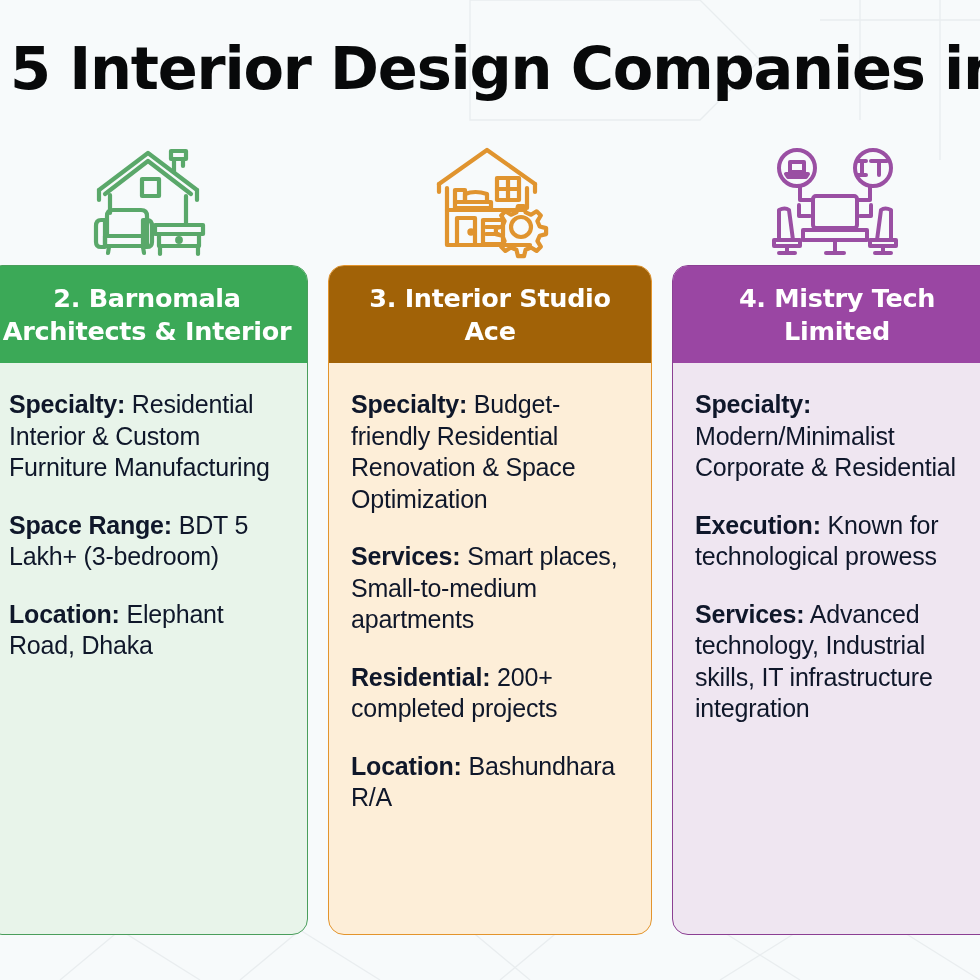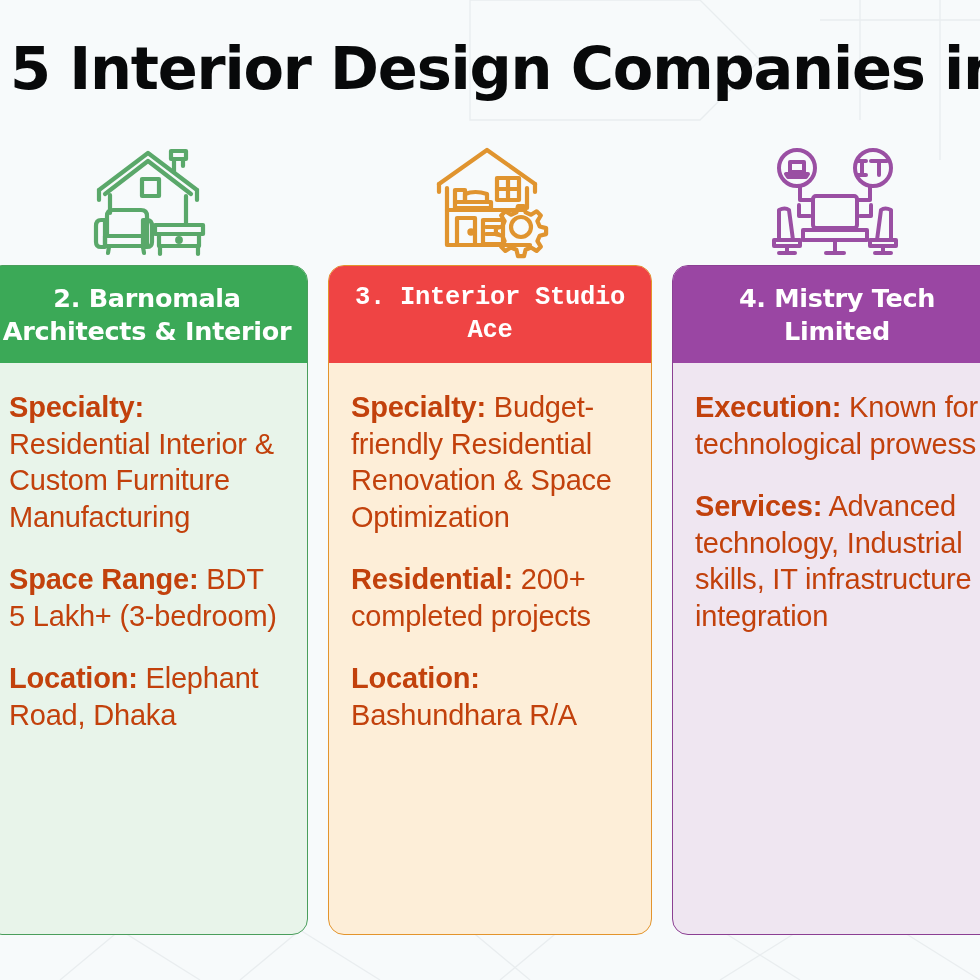--- a/index.html
+++ b/index.html
@@ -79,23 +79,23 @@
     box-sizing: border-box;
     letter-spacing: -0.3px;
     font-family: "DejaVu Sans", sans-serif;
   }
   .card-body {
     padding: 26px 22px 20px 22px;
     box-sizing: border-box;
     height: calc(100% - 97px);
   }
   .field {
-    font-size: 29px;
+    font-size: 25px;
     line-height: 1.26;
-    color: #c2410c;
+    color: #0f172a;
     margin-bottom: 26px;
     letter-spacing: -0.2px;
   }
   .field:last-child { margin-bottom: 0; }
   .field .label {
     font-weight: 700;
   }
   .field .value {
     font-weight: 400;
   }
@@ -110,21 +110,21 @@
   #card-2 .card-header { background: #3ba957; }
   #card-2 .card-body { padding-left: 22px; }
 
   
   #card-3 {
     left: 328px;
     width: 324px;
     background: #fdeed8;
     border-color: #e3942c;
   }
-  #card-3 .card-header { background: #ef4444; font-family: Liberation Mono, monospace; }
+  #card-3 .card-header { background: #a16207; }
 
   
   #card-4 {
     left: 672px;
     width: 330px;
     background: #efe6f1;
     border-color: #8b3f93;
   }
   #card-4 .card-header { background: #9a46a3; }
 </style>
@@ -253,31 +253,37 @@
   </div>
 </div>
 
 <div class="card" id="card-3">
   <div class="card-header">3. Interior Studio Ace</div>
   <div class="card-body">
     <div class="field">
       <span class="label">Specialty:</span><span class="value"> Budget-friendly Residential Renovation &amp; Space Optimization</span>
     </div>
     <div class="field">
+      <span class="label">Services:</span><span class="value"> Smart places, Small-to-medium apartments</span>
+    </div>
+    <div class="field">
       <span class="label">Residential:</span><span class="value"> 200+ completed projects</span>
     </div>
     <div class="field">
       <span class="label">Location:</span><span class="value"> Bashundhara R/A</span>
     </div>
   </div>
 </div>
 
 <div class="card" id="card-4">
   <div class="card-header">4. Mistry Tech Limited</div>
   <div class="card-body">
     <div class="field">
+      <span class="label">Specialty:</span><span class="value"> Modern/Minimalist Corporate &amp; Residential</span>
+    </div>
+    <div class="field">
       <span class="label">Execution:</span><span class="value"> Known for technological prowess</span>
     </div>
     <div class="field">
       <span class="label">Services:</span><span class="value"> Advanced technology, Industrial skills, IT infrastructure integration</span>
     </div>
   </div>
 </div>
 
 </body></html>

